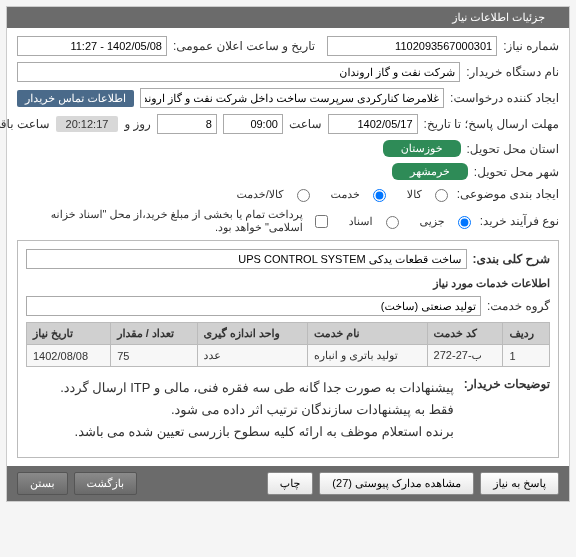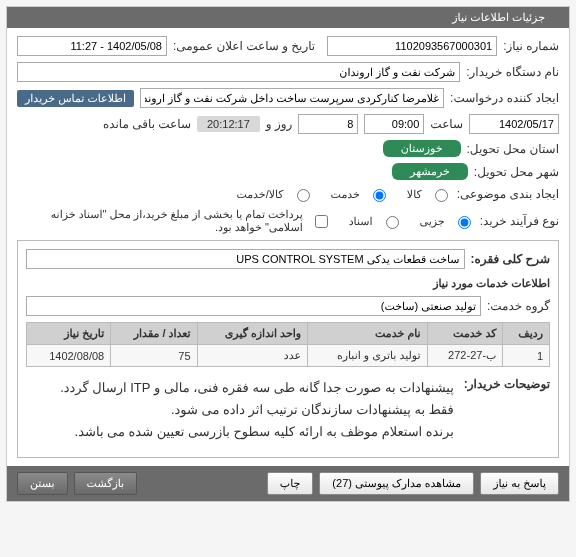--- a/index.html
+++ b/index.html
@@ -93,21 +93,21 @@
     font-size: 11px;
   }
   table {
     width: 100%;
     border-collapse: collapse;
     font-size: 11px;
   }
   th, td {
     border: 1px solid #bbb;
     padding: 4px 6px;
-    text-align: right;
+    text-align: left;
   }
   thead tr { background: #d0d0d0; }
   tbody tr:nth-child(odd) { background: #f7f7f7; }
   .radio-group label {
     margin-left: 12px;
     display: inline-flex;
     align-items: center;
     gap: 8px;
   }
   .note {
@@ -154,20 +154,21 @@
       <input class="input flex-grow" readonly="" value="شرکت نفت و گاز اروندان" style="">
     </div>
 
     <div class="row">
       <span class="label">ایجاد کننده درخواست:</span>
       <input class="input flex-grow" readonly="" value="غلامرضا کنارکردی سرپرست ساخت داخل شرکت نفت و گاز اروندان" style="">
       <span class="contact-tag">اطلاعات تماس خریدار</span>
     </div>
 
     <div class="row">
+      <span class="label">مهلت ارسال پاسخ؛ تا تاریخ:</span>
       <input class="input input-md" style="width: 90px;" readonly="" value="1402/05/17">
       <span class="label">ساعت</span>
       <input class="input input-sm" readonly="" value="09:00" style="">
       <input class="input input-sm" readonly="" value="8" style="">
       <span class="label">روز و</span>
       <span class="time-rem">20:12:17</span>
       <span class="label">ساعت باقی مانده</span>
     </div>
 
     <div class="row">
@@ -208,21 +209,21 @@
         </label>
       <label style="margin:0">
           <input type="checkbox" style="">
           <span>پرداخت تمام یا بخشی از مبلغ خرید،از محل "اسناد خزانه اسلامی" خواهد بود.</span>
         </label>
     </div>
 
     <div class="inner-box">
 
       <div class="row">
-        <span class="label" style="font-weight:bold">شرح کلی فقره:</span>
+        <span class="label" style="font-weight:bold">شرح کلی بندی:</span>
         <input class="input flex-grow" readonly="" value="ساخت قطعات یدکی UPS CONTROL SYSTEM" style="">
       </div>
 
       <div class="section-title">اطلاعات خدمات مورد نیاز</div>
 
       <div class="row">
         <span class="label">گروه خدمت:</span>
         <input class="input flex-grow" readonly="" value="تولید صنعتی (ساخت)" style="">
       </div>
 

